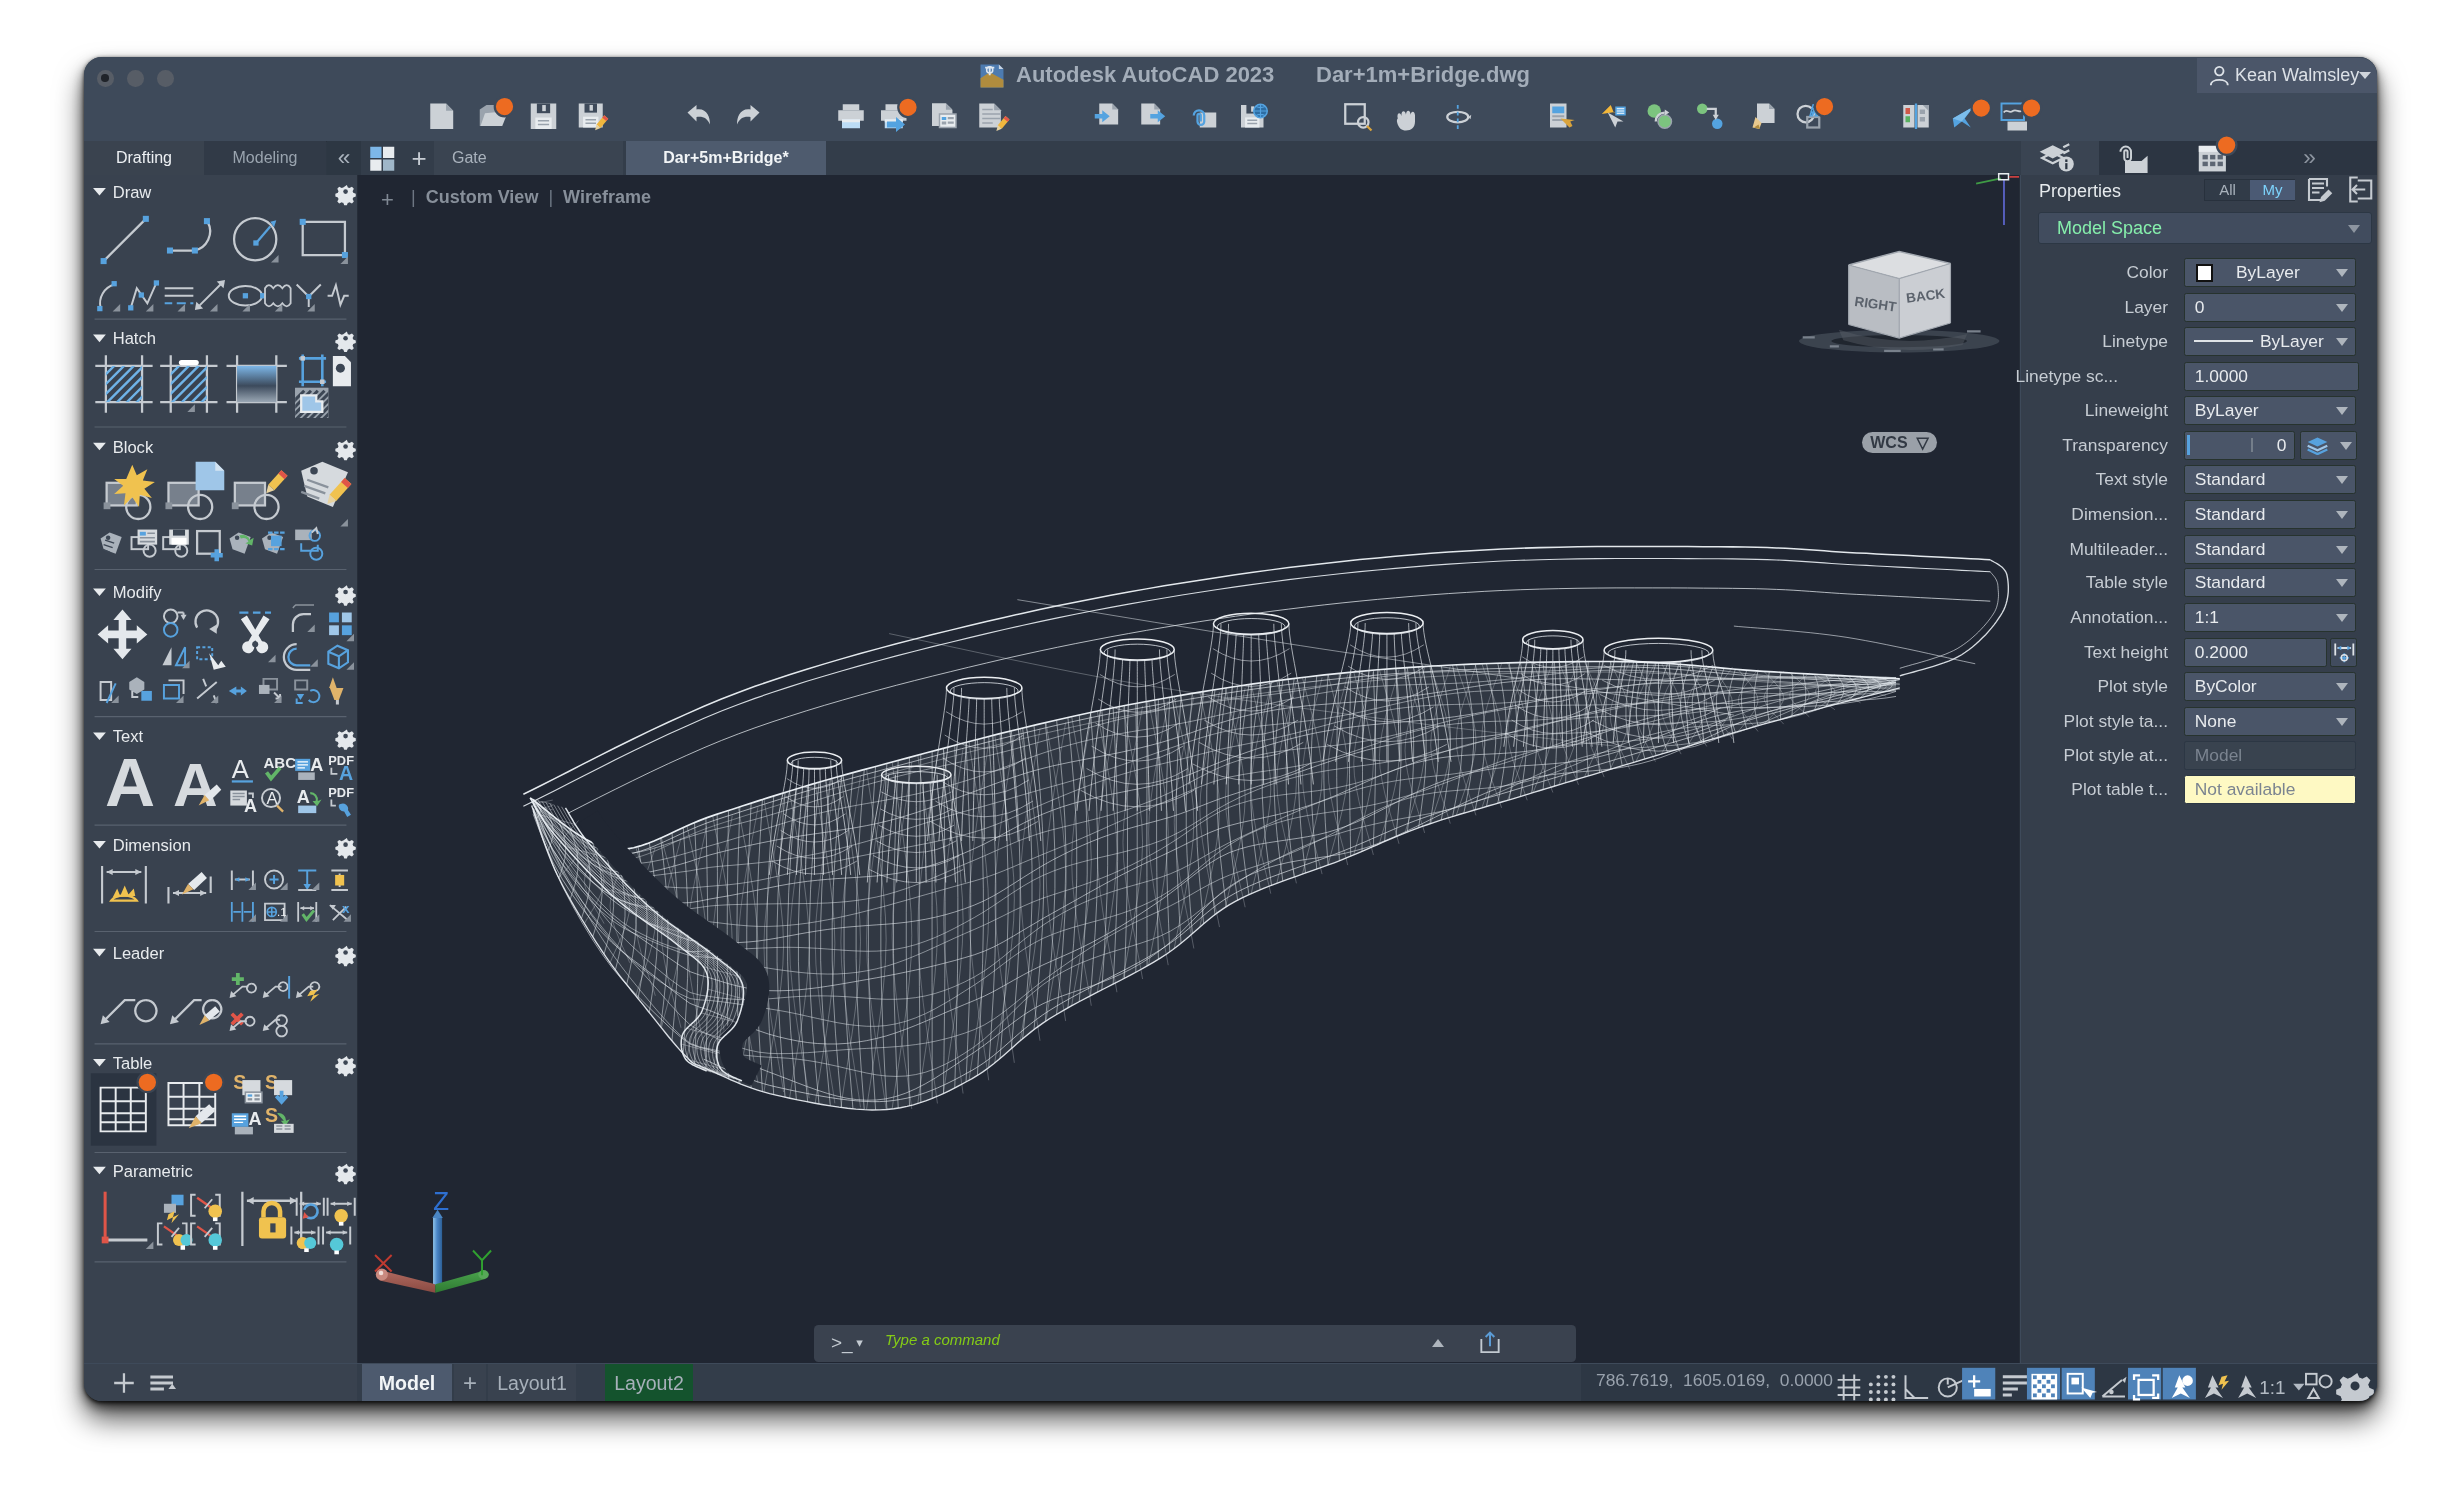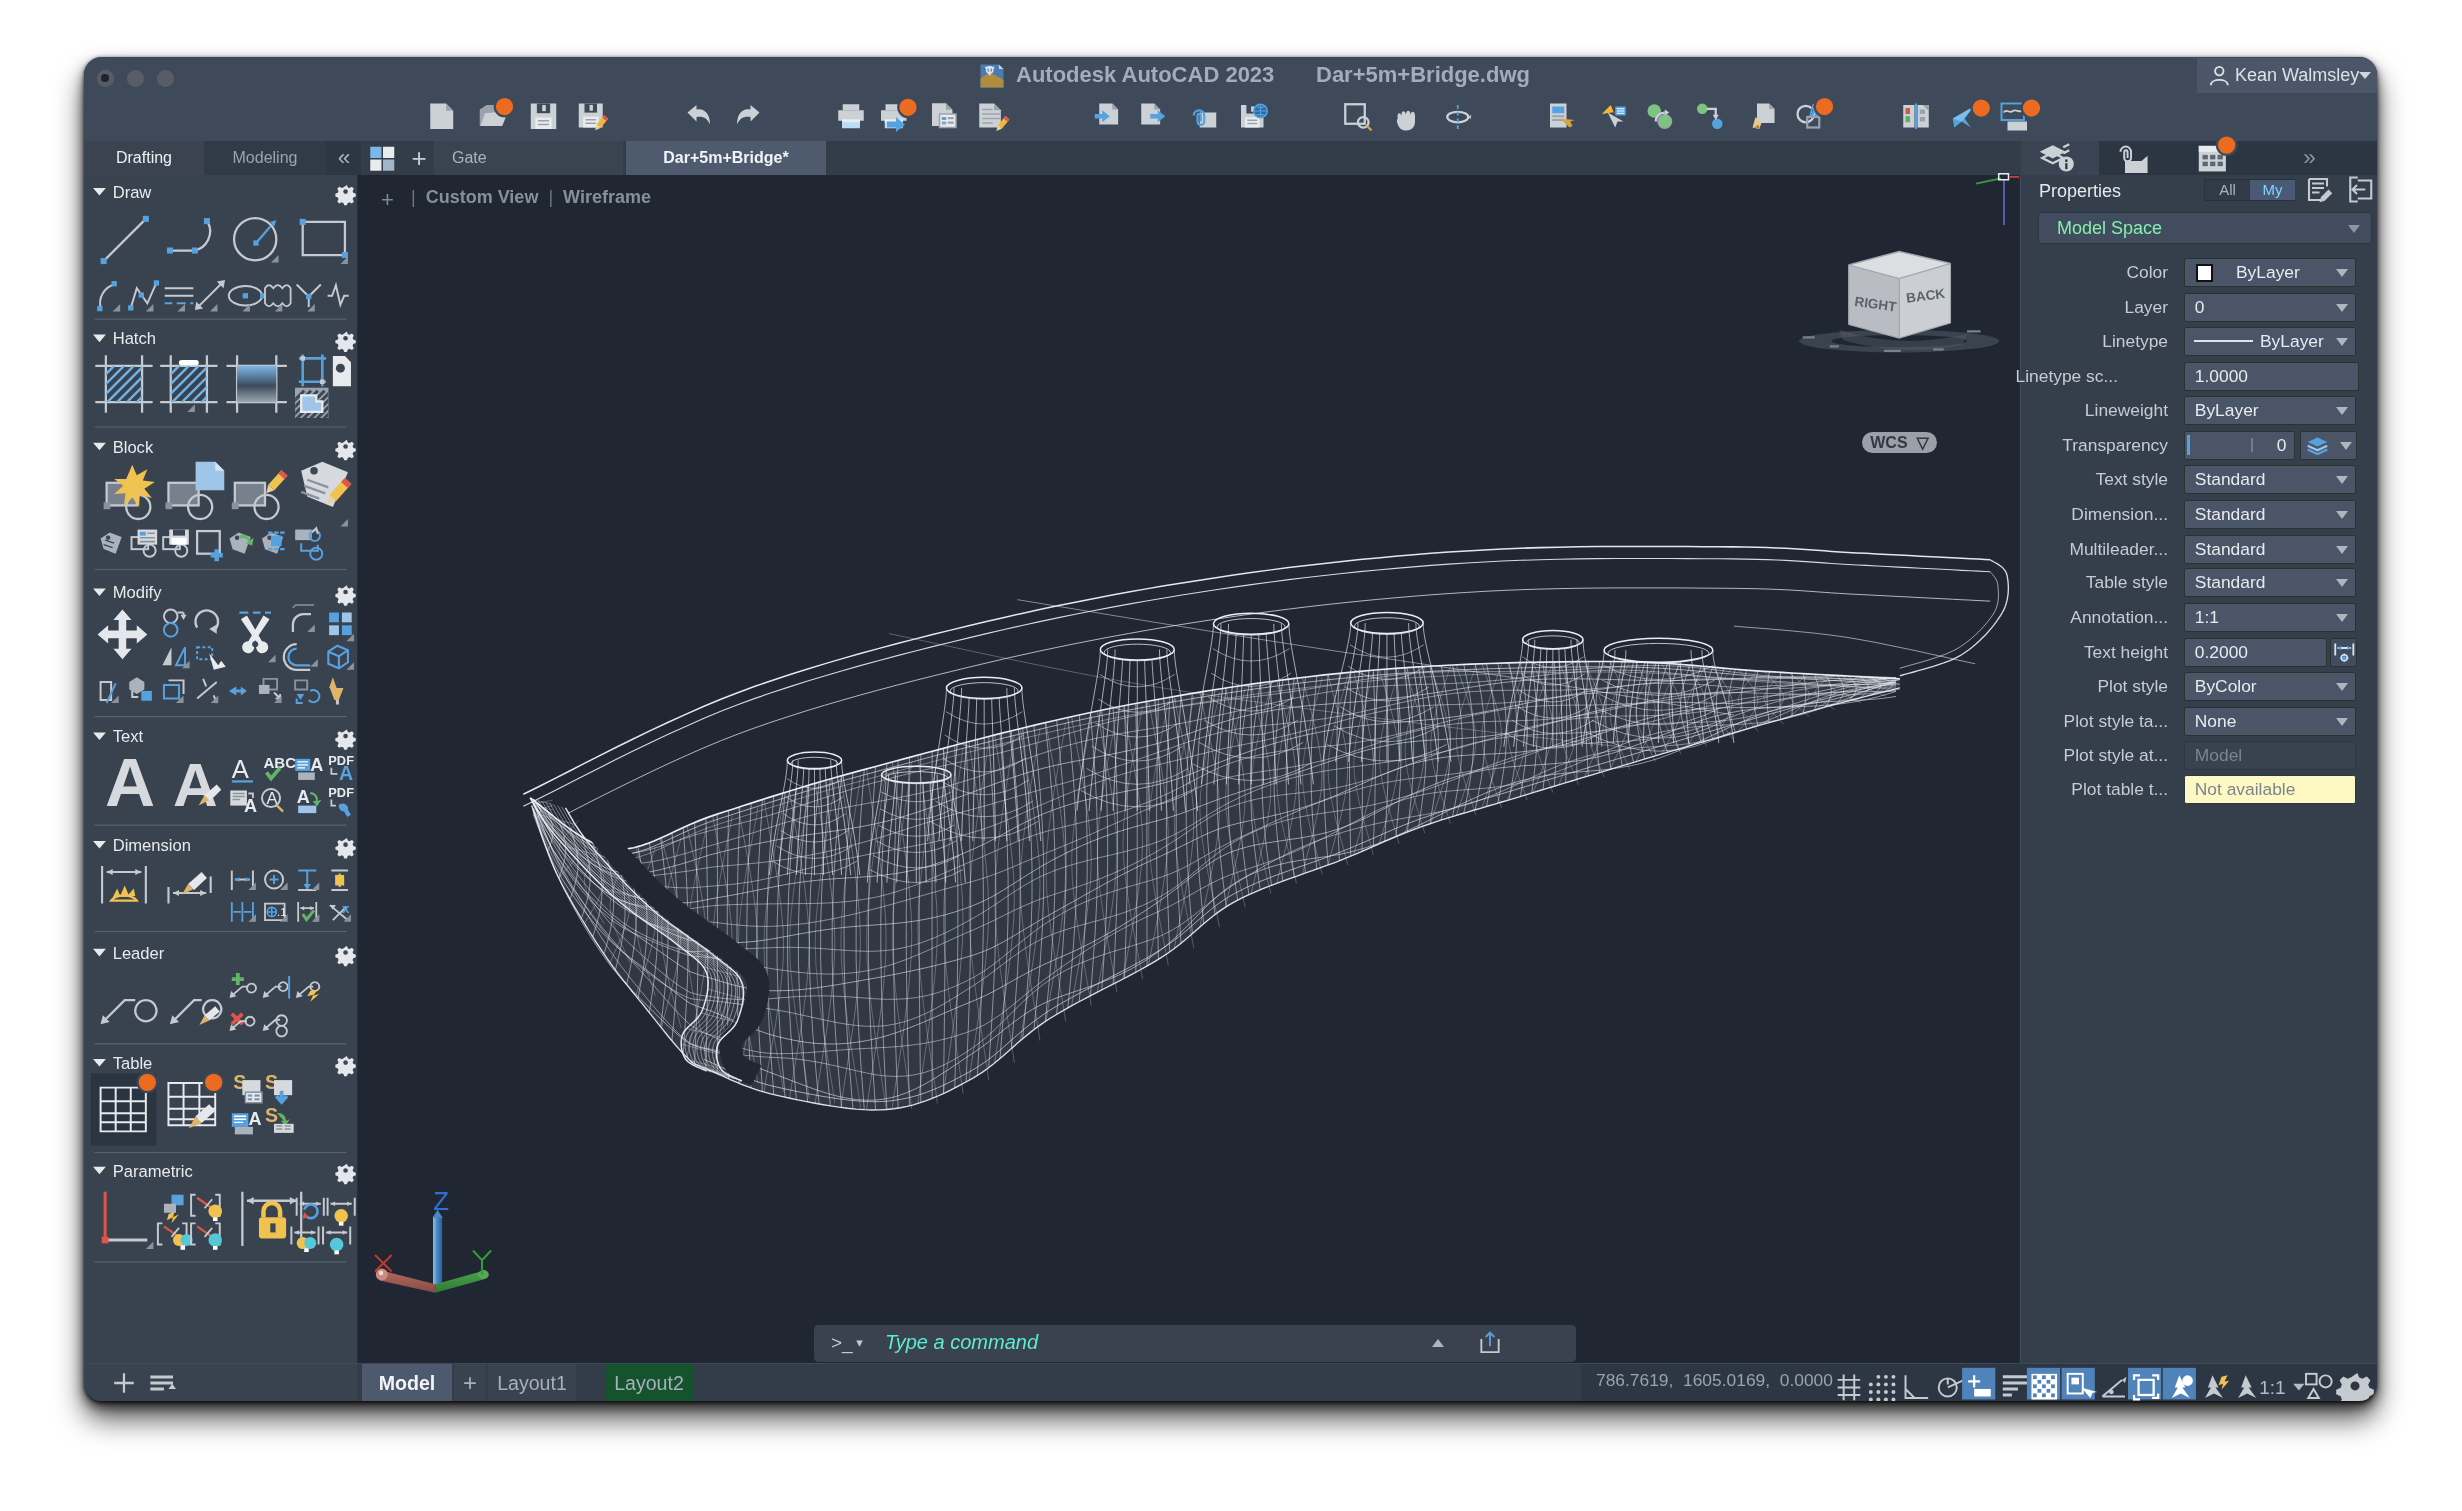--- a/index.html
+++ b/index.html
@@ -42,21 +42,21 @@
 <body>
 <div class="win">
 
   <div class="tb"></div>
   <div class="tl" style="left:13px;"></div>
   <div class="tl" style="left:43px;"></div>
   <div class="tl" style="left:73px;"></div>
   <div class="abs" style="left:17.4px;top:17.4px;width:7.5px;height:7.5px;border-radius:50%;background:#20242a;"></div>
   <div class="title" style="text-align:left;">
       <span style="position:absolute;left:932px;top:-0.8px;">Autodesk AutoCAD 2023</span>
-      <span style="position:absolute;left:1232px;top:-0.8px;">Dar+5m+Bridge.dwg</span>
+      <span style="position:absolute;left:1232px;top:-0.8px;">Dar+1m+Bridge.dwg</span>
     </div>
   <svg class="abs" style="left:895px;top:6px;" width="26" height="26" viewBox="0 0 34 34">
     <path d="M2 2 H26 L32 8 V32 H2 Z" fill="#4d7bb0"></path>
     <path d="M26 2 L32 8 H26 Z" fill="#c8d4e2"></path>
     <path d="M2 20 L14 12 L32 22 V32 H2 Z" fill="#b08c3e"></path>
     <path d="M8 6 H20 M14 4 V16" stroke="#dce6f0" stroke-width="2.5" fill="none"></path>
     <circle cx="14" cy="9" r="4" fill="none" stroke="#dce6f0" stroke-width="2"></circle>
   </svg>
   <div class="kean" style="white-space:nowrap;">
       <svg style="position:absolute;top:6px;left:10.6px;" width="22.6" height="22.6" viewBox="0 0 32 32">
@@ -1218,21 +1218,21 @@
       <path d="M261.6 585.7 L309.6 598.7" fill="none" stroke="#e9eef3" stroke-width="0.9" stroke-opacity="0.5"></path>
       <path d="M267.6 615.5 L315.6 628.5" fill="none" stroke="#e9eef3" stroke-width="0.9" stroke-opacity="0.5"></path>
       <path d="M258.7 646.8 L306.7 659.8" fill="none" stroke="#e9eef3" stroke-width="0.9" stroke-opacity="0.5"></path>
       <path d="M239.8 667.4 L287.8 680.4" fill="none" stroke="#e9eef3" stroke-width="0.9" stroke-opacity="0.5"></path>
       <path d="M232.2 688.1 L280.2 701.1" fill="none" stroke="#e9eef3" stroke-width="0.9" stroke-opacity="0.5"></path>
       <path d="M238.0 708.0 L286.0 721.0" fill="none" stroke="#e9eef3" stroke-width="0.9" stroke-opacity="0.5"></path>
     </svg>
 
   <div class="cmd"></div>
   <div class="abs" style="left:747px;top:1275px;font-size:19px;color:#c3cad1;">&gt;_<span style="font-size:13px;position:relative;top:-2.3px;">&nbsp;▾</span></div>
-  <div class="abs" style="left:801px;top:1274px;font-size:20px;font-style:italic;color:#5eead4;">Type a command</div>
+  <div class="abs" style="left:801px;top:1274px;font-size:15px;font-style:italic;color:#84cc16;">Type a command</div>
   <div class="abs" style="left:1348px;top:1282px;width:0;height:0;border-left:6.8px solid transparent;border-right:6.8px solid transparent;border-bottom:8.3px solid #aeb5bd;"></div>
   <svg class="abs" style="left:1393px;top:1272px;" width="26" height="26" viewBox="0 0 36 36">
     <path d="M6 14 V32 H30 V14" fill="none" stroke="#c3cad1" stroke-width="2.6"></path>
     <path d="M18 24 V6 M12 11 L18 5 L24 11" fill="none" stroke="#5b9bd5" stroke-width="2.8"></path>
   </svg>
 
   <div class="stab" style="left:278px;width:90px;background:#4d5a6e;color:#f2f5f7;font-weight:bold;">Model</div>
   <div class="stab" style="left:370px;width:32px;background:#39424f;font-size:24px;font-weight:200;">+</div>
   <div class="stab" style="left:404px;width:88px;background:#39424f;">Layout1</div>
   <div class="stab" style="left:521px;width:88px;background:#14532d;">Layout2</div>

